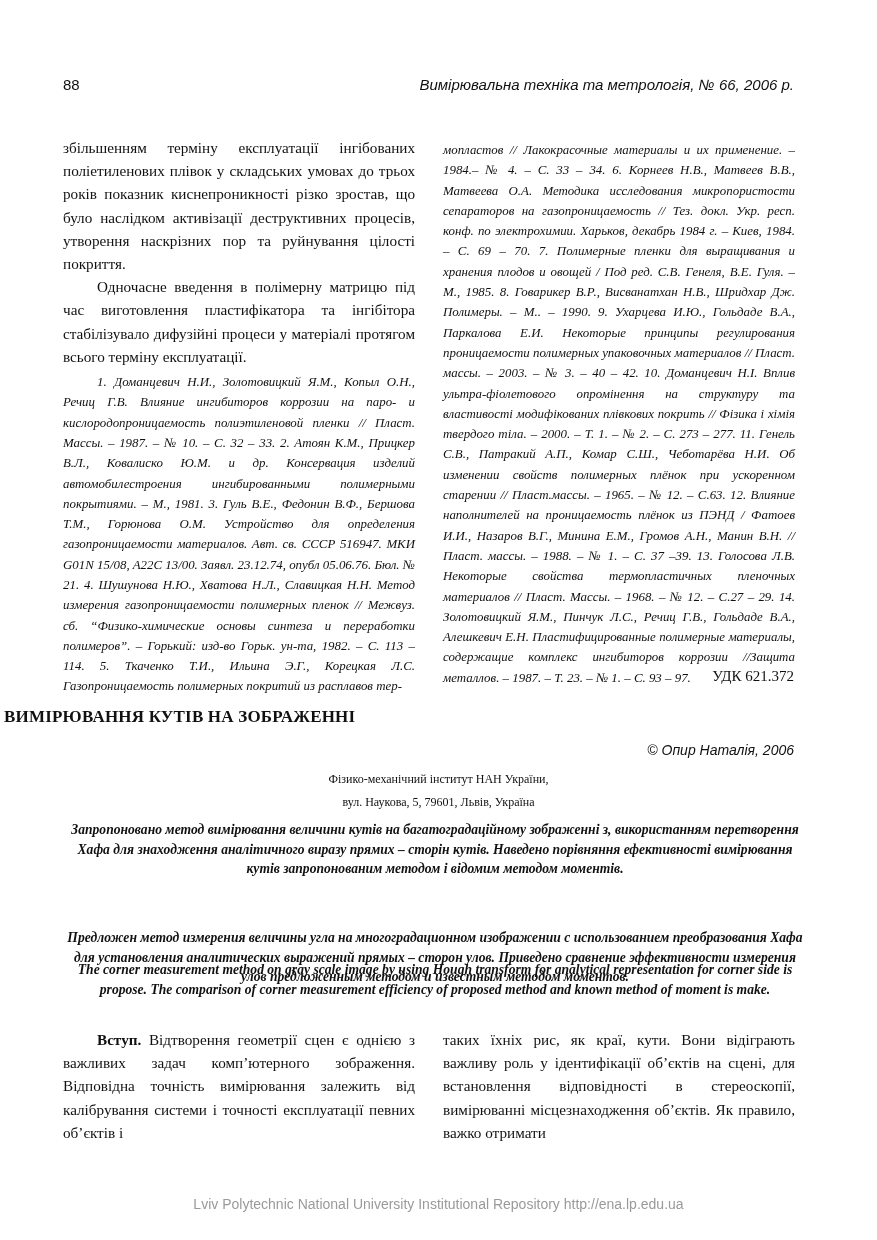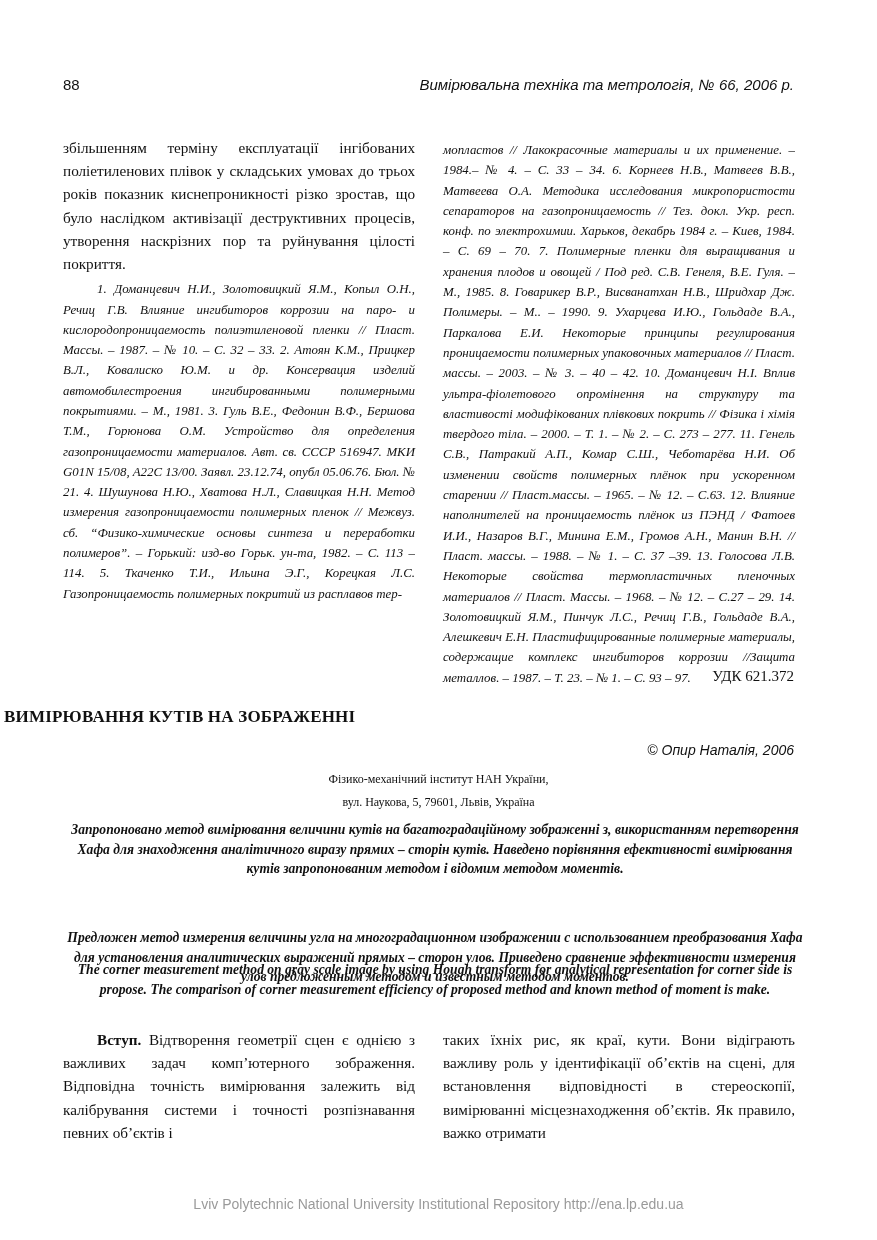--- a/index.html
+++ b/index.html
@@ -30,20 +30,21 @@
 <body>
 
 <div class="page">
 
   <div class="hdr-num">88</div>
   <div class="hdr-journal">Вимірювальна техніка та метрологія, № 66,  2006 р.</div>
 
   <div class="col col-left" style="top:136px;">
     <div class="body-text">
       <p>збільшенням терміну експлуатації інгібованих поліетиленових плівок у складських умовах до трьох років показник киснепроникності різко зростав, що було наслідком активізації деструктивних процесів, утворення наскрізних пор та руйнування цілості покриття.</p>
+      <p class="indent">Одночасне введення в полімерну матрицю під час виготовлення пластифікатора та інгібітора стабілізувало дифузійні процеси у матеріалі протягом всього терміну експлуатації.</p>
     </div>
     <div class="refs" style="margin-top:4px;">
       <p class="indent">1. Доманцевич Н.И., Золотовицкий Я.М., Копыл О.Н., Речиц Г.В. Влияние ингибиторов коррозии на паро- и кислородопроницаемость полиэтиленовой пленки // Пласт. Массы. – 1987. – № 10. – С. 32 – 33. 2. Атоян К.М., Прицкер В.Л., Ковалиско Ю.М. и др. Консервация изделий автомобилестроения ингибированными полимерными покрытиями. – М., 1981. 3. Гуль В.Е., Федонин В.Ф., Бершова Т.М., Горюнова О.М. Устройство для определения газопроницаемости материалов. Авт. св. СССР 516947. МКИ G01N 15/08, A22C 13/00. Заявл. 23.12.74, опубл 05.06.76. Бюл. № 21. 4. Шушунова Н.Ю., Хватова Н.Л., Славицкая Н.Н. Метод измерения газопроницаемости полимерных пленок // Межвуз. сб. “Физико-химические основы синтеза и переработки полимеров”. – Горький: изд-во Горьк. ун-та, 1982. – С. 113 – 114. 5. Ткаченко Т.И., Ильина Э.Г., Корецкая Л.С. Газопроницаемость полимерных покритий из расплавов тер-</p>
     </div>
   </div>
 
   <div class="col col-right" style="top:140px;">
     <div class="refs">
       <p>мопластов // Лакокрасочные материалы и их применение. – 1984.– № 4. – С. 33 – 34. 6. Корнеев Н.В., Матвеев В.В., Матвеева О.А. Методика исследования микропористости сепараторов на газопроницаемость // Тез. докл. Укр. респ. конф. по электрохимии. Харьков, декабрь 1984 г. – Киев, 1984. – С. 69 – 70. 7. Полимерные пленки для выращивания и хранения плодов и овощей / Под ред. С.В. Генеля, В.Е. Гуля. – М., 1985. 8. Говарикер В.Р., Висванатхан Н.В., Шридхар Дж. Полимеры. – М.. – 1990. 9. Ухарцева И.Ю., Гольдаде В.А., Паркалова Е.И. Некоторые принципы регулирования проницаемости полимерных упаковочных материалов // Пласт. массы. – 2003. – № 3. – 40 – 42. 10. Доманцевич Н.І. Вплив ультра-фіолетового опромінення на структуру та властивості модифікованих плівкових покрить // Фізика і хімія твердого тіла. – 2000. – Т. 1. – № 2. – С. 273 – 277. 11. Генель С.В., Патракий А.П., Комар С.Ш., Чеботарёва Н.И. Об изменении свойств полимерных плёнок при ускоренном старении // Пласт.массы. – 1965. – № 12. – С.63. 12. Влияние наполнителей на проницаемость плёнок из ПЭНД / Фатоев И.И., Назаров В.Г., Минина Е.М., Громов А.Н., Манин В.Н. // Пласт. массы. – 1988. – № 1. – С. 37 –39. 13. Голосова Л.В. Некоторые свойства термопластичных пленочных материалов // Пласт. Массы. – 1968. – № 12. – С.27 – 29. 14. Золотовицкий Я.М., Пинчук Л.С., Речиц Г.В., Гольдаде В.А., Алешкевич Е.Н. Пластифицированные полимерные материалы, содержащие комплекс ингибиторов коррозии //Защита металлов. – 1987. – Т. 23. – № 1. – С. 93 – 97.</p>
     </div>
@@ -55,20 +56,20 @@
   <div class="affil">
     <div>Фізико-механічний інститут НАН України,</div>
     <div>вул. Наукова, 5, 79601, Львів, Україна</div>
   </div>
 
   <div class="abstract abs-ua">Запропоновано  метод вимірювання величини кутів на багатоградаційному зображенні з, використанням перетворення Хафа для знаходження аналітичного виразу прямих – сторін кутів. Наведено порівняння ефективності вимірювання кутів запропонованим  методом і відомим  методом моментів.</div>
   <div class="abstract abs-ru">Предложен метод измерения величины угла на многоградационном изображении с использованием преобразования Хафа для установления аналитических выражений прямых – сторон улов. Приведено сравнение эффективности измерения улов предложенным методом и известным методом моментов.</div>
   <div class="abstract abs-en">The corner measurement method  on gray scale image by using Hough transform for analytical representation for corner side  is propose. The comparison of corner measurement efficiency of proposed method and known method of moment is make.</div>
 
   <div class="col col-left body-text" style="top:1028px;">
-    <p class="indent"><b class="lead">Вступ.</b><span> Відтворення геометрії сцен є однією з важливих задач комп’ютерного зображення. Відповідна точність вимірювання залежить від калібрування системи і точності розпізнавання певних об’єктів і</span></p>
+    <p class="indent"><b class="lead">Вступ.</b><span> Відтворення геометрії сцен є однією з важливих задач комп’ютерного зображення. Відповідна точність вимірювання залежить від калібрування системи і точності експлуатації певних об’єктів і</span></p>
   </div>
   <div class="col col-right body-text" style="top:1028px;">
     <p>таких їхніх рис, як краї, кути. Вони відіграють важливу роль у ідентифікації об’єктів на сцені, для встановлення відповідності в стереоскопії, вимірюванні місцезнаходження об’єктів. Як правило, важко отримати</p>
   </div>
 
   <div class="footer">Lviv Polytechnic National University Institutional Repository http://ena.lp.edu.ua</div>
 </div>
 
 </body></html>

